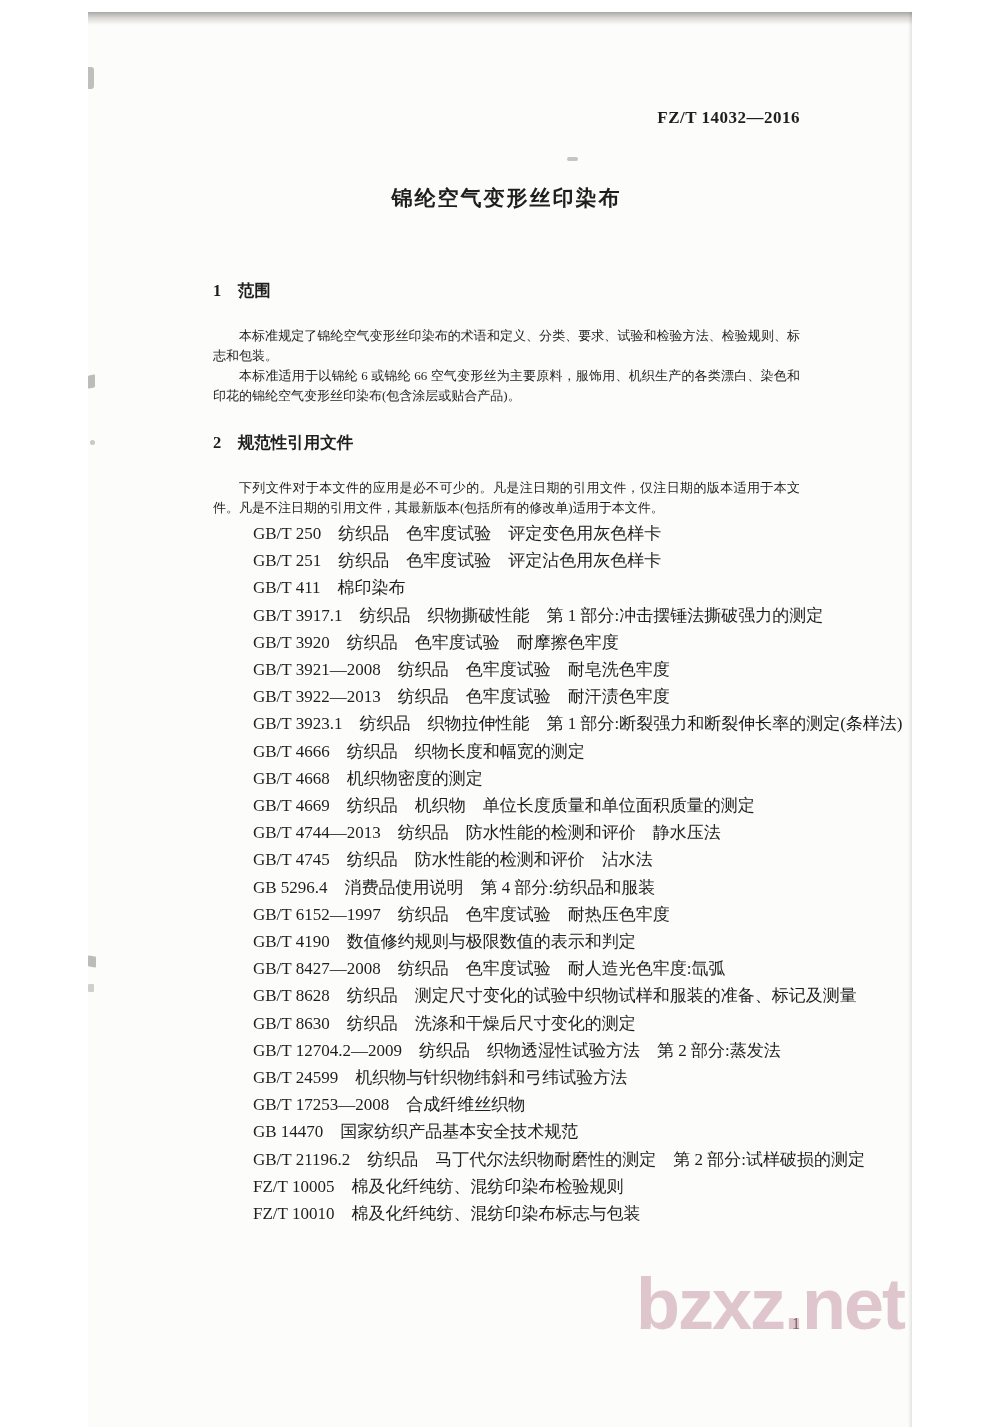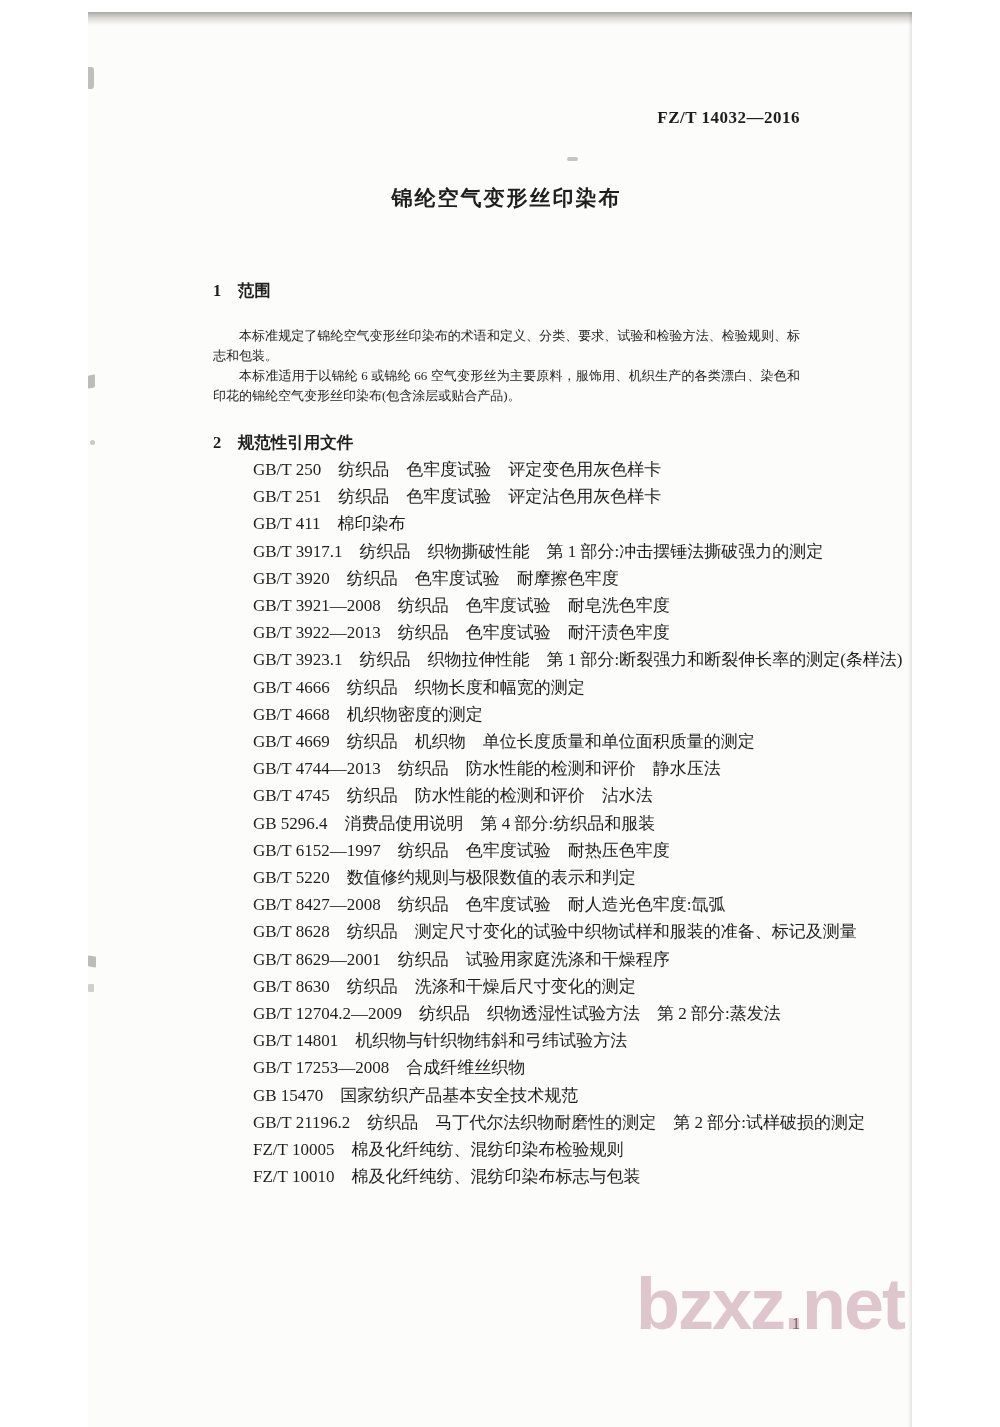--- a/index.html
+++ b/index.html
@@ -125,46 +125,46 @@
 
     <h1 class="doc-title">锦纶空气变形丝印染布</h1>
 
     <div class="sec-heading first">1　范围</div>
 
     <p class="para">本标准规定了锦纶空气变形丝印染布的术语和定义、分类、要求、试验和检验方法、检验规则、标志和包装。</p>
     <p class="para follow">本标准适用于以锦纶 6 或锦纶 66 空气变形丝为主要原料，服饰用、机织生产的各类漂白、染色和印花的锦纶空气变形丝印染布(包含涂层或贴合产品)。</p>
 
     <div class="sec-heading second">2　规范性引用文件</div>
 
+    <p class="para">下列文件对于本文件的应用是必不可少的。凡是注日期的引用文件，仅注日期的版本适用于本文件。凡是不注日期的引用文件，其最新版本(包括所有的修改单)适用于本文件。</p>
 
     <div class="refs">
       <div class="ref">GB/T 250　纺织品　色牢度试验　评定变色用灰色样卡</div>
       <div class="ref">GB/T 251　纺织品　色牢度试验　评定沾色用灰色样卡</div>
       <div class="ref">GB/T 411　棉印染布</div>
       <div class="ref">GB/T 3917.1　纺织品　织物撕破性能　第 1 部分:冲击摆锤法撕破强力的测定</div>
       <div class="ref">GB/T 3920　纺织品　色牢度试验　耐摩擦色牢度</div>
       <div class="ref">GB/T 3921—2008　纺织品　色牢度试验　耐皂洗色牢度</div>
       <div class="ref">GB/T 3922—2013　纺织品　色牢度试验　耐汗渍色牢度</div>
       <div class="ref">GB/T 3923.1　纺织品　织物拉伸性能　第 1 部分:断裂强力和断裂伸长率的测定(条样法)</div>
       <div class="ref">GB/T 4666　纺织品　织物长度和幅宽的测定</div>
       <div class="ref">GB/T 4668　机织物密度的测定</div>
       <div class="ref">GB/T 4669　纺织品　机织物　单位长度质量和单位面积质量的测定</div>
       <div class="ref">GB/T 4744—2013　纺织品　防水性能的检测和评价　静水压法</div>
       <div class="ref">GB/T 4745　纺织品　防水性能的检测和评价　沾水法</div>
       <div class="ref">GB 5296.4　消费品使用说明　第 4 部分:纺织品和服装</div>
       <div class="ref">GB/T 6152—1997　纺织品　色牢度试验　耐热压色牢度</div>
-      <div class="ref">GB/T 5220　数值修约规则与极限数值的表示和判定</div>
+      <div class="ref">GB/T 4190　数值修约规则与极限数值的表示和判定</div>
       <div class="ref">GB/T 8427—2008　纺织品　色牢度试验　耐人造光色牢度:氙弧</div>
       <div class="ref">GB/T 8628　纺织品　测定尺寸变化的试验中织物试样和服装的准备、标记及测量</div>
-      <div class="ref">GB/T 8629—2001　纺织品　试验用家庭洗涤和干燥程序</div>
       <div class="ref">GB/T 8630　纺织品　洗涤和干燥后尺寸变化的测定</div>
       <div class="ref">GB/T 12704.2—2009　纺织品　织物透湿性试验方法　第 2 部分:蒸发法</div>
-      <div class="ref">GB/T 14801　机织物与针织物纬斜和弓纬试验方法</div>
+      <div class="ref">GB/T 24599　机织物与针织物纬斜和弓纬试验方法</div>
       <div class="ref">GB/T 17253—2008　合成纤维丝织物</div>
-      <div class="ref">GB 15470　国家纺织产品基本安全技术规范</div>
+      <div class="ref">GB 14470　国家纺织产品基本安全技术规范</div>
       <div class="ref">GB/T 21196.2　纺织品　马丁代尔法织物耐磨性的测定　第 2 部分:试样破损的测定</div>
       <div class="ref">FZ/T 10005　棉及化纤纯纺、混纺印染布检验规则</div>
       <div class="ref">FZ/T 10010　棉及化纤纯纺、混纺印染布标志与包装</div>
     </div>
 
   </div>
 
   <div class="page-number">1</div>
   <div class="watermark">bzxz.net</div>
 

